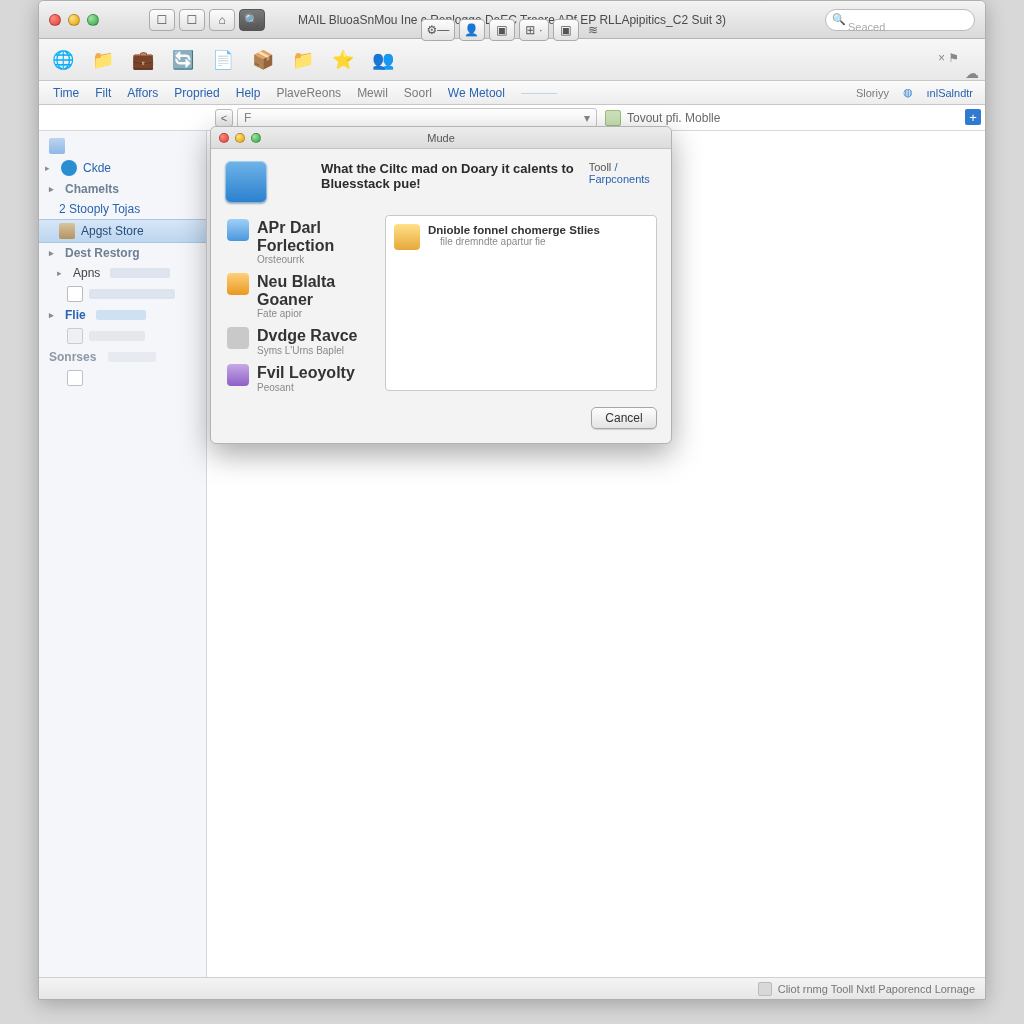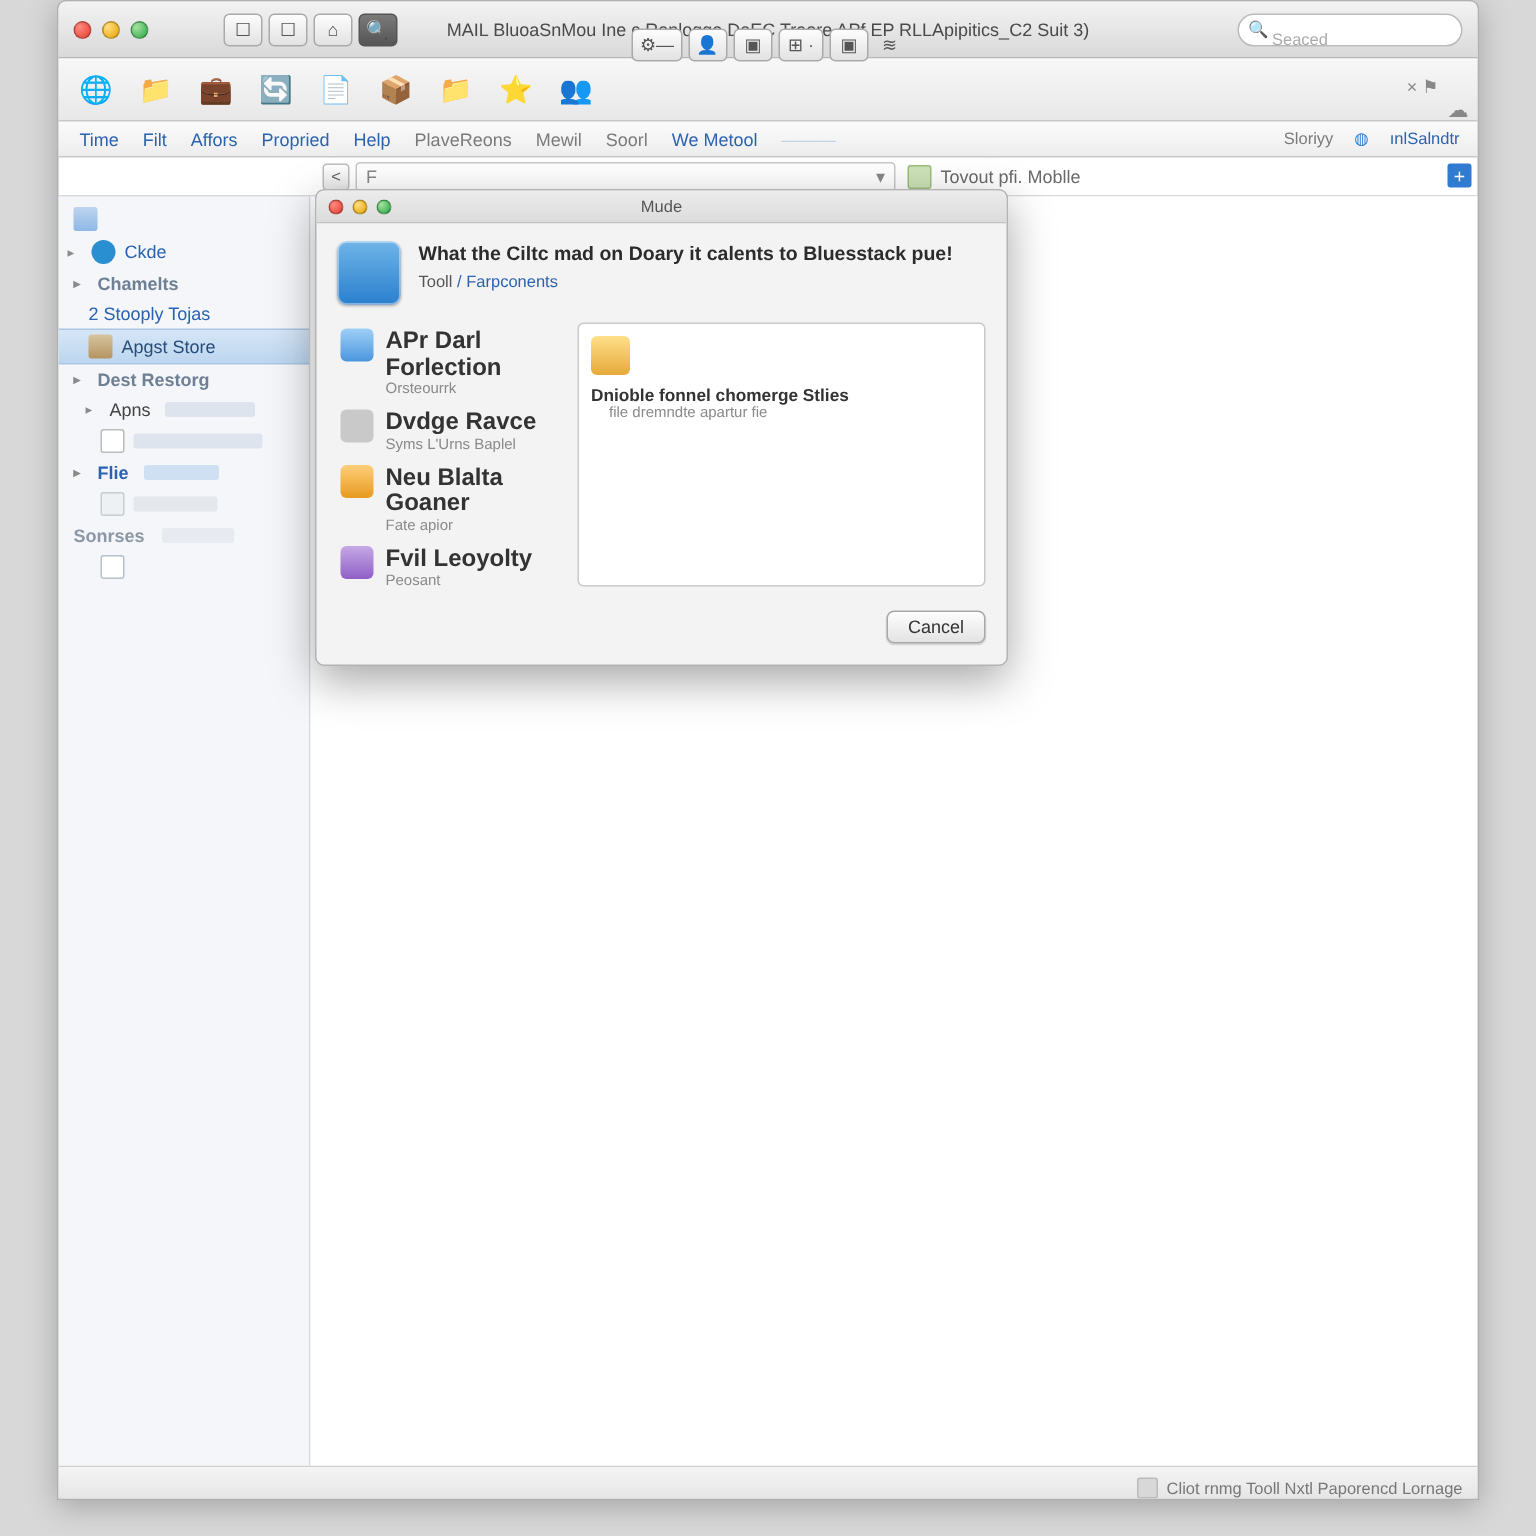--- a/index.html
+++ b/index.html
@@ -64,47 +64,47 @@
   .side-row{display:flex;align-items:center;padding:3px 6px 3px 10px;gap:6px;color:#444;white-space:nowrap;}
   .side-row .disc{color:#8a8a8a;font-size:9px;width:10px;}
   .side-row .icn{width:16px;height:16px;border-radius:2px;flex-shrink:0;}
   .side-row.head{color:#6f7f94;font-weight:600;text-transform:none;}
   .side-row.sel{background:linear-gradient(#d6e6f7,#bcd6ef);border-top:1px solid #a9c6e4;border-bottom:1px solid #a9c6e4;}
   .side-label-blue{color:#2a63b0;}
   .content{flex:1;background:#fff;position:relative;}
 
   
   .statusbar{height:22px;border-top:1px solid #cfcfcf;background:linear-gradient(#f4f4f4,#e6e6e6);
-    display:flex;align-items:flex-end;justify-content:flex-end;padding:0 10px;font-size:11px;color:#777;gap:6px;}
+    display:flex;align-items:center;justify-content:flex-end;padding:0 10px;font-size:11px;color:#777;gap:6px;}
   .statusbar .sicn{width:14px;height:14px;background:#d8d8d8;border:1px solid #bbb;border-radius:2px;}
 
   
   .dialog{position:absolute;left:210px;top:126px;width:462px;background:#f3f3f3;border:1px solid #b3b3b3;
     border-radius:6px;box-shadow:0 10px 30px rgba(0,0,0,.35);}
   .dlg-title{height:22px;background:linear-gradient(#ececec,#dcdcdc);border-bottom:1px solid #c3c3c3;
     border-radius:6px 6px 0 0;display:flex;align-items:center;position:relative;font-size:11px;color:#555;}
   .dlg-title .traffic{padding-left:8px;gap:6px;}
   .dlg-title .tl{width:10px;height:10px;}
   .dlg-title .ctr{position:absolute;left:50%;transform:translateX(-50%);}
   .dlg-head{display:flex;gap:12px;padding:12px 14px 6px 14px;}
   .dlg-head .bigicon{width:42px;height:42px;border-radius:6px;background:linear-gradient(#6fb4e8,#2a7fce);
     box-shadow:inset 0 0 0 1px rgba(255,255,255,.4),0 1px 2px rgba(0,0,0,.3);flex-shrink:0;}
-  .dlg-head .texts{display:flex;flex-direction:column;gap:6px;}
+  .dlg-head .texts{display:flex;flex-direction:row;gap:6px;margin-left:42px;}
   .dlg-head .hl{font-size:13px;font-weight:700;color:#2b2b2b;}
   .dlg-head .sub{font-size:11px;color:#555;}
   .dlg-head .sub a{color:#2a63b0;text-decoration:none;}
   .dlg-columns{display:flex;gap:10px;padding:6px 14px 10px 14px;}
   .col-left{width:150px;}
   .col-right{flex:1;border:1px solid #c9c9c9;border-radius:4px;background:#fff;height:176px;padding:8px;}
   .app-row{display:flex;gap:8px;padding:4px 2px;align-items:flex-start;}
   .app-row .aicn{width:22px;height:22px;border-radius:4px;flex-shrink:0;}
   .app-row .atxt{display:flex;flex-direction:column;}
   .app-row .atitle{font-size:16px;font-weight:700;color:#333;line-height:1.1;}
   .app-row .asub{font-size:10px;color:#8a8a8a;}
-  .col-right .d-row{display:flex;gap:8px;flex-direction:column;}
+  .col-right .d-row{display:flex;gap:8px;}
   .col-right .aicn2{width:26px;height:26px;border-radius:4px;background:linear-gradient(#ffe08a,#e6a93a);flex-shrink:0;}
   .col-right .dtitle{font-size:11.5px;font-weight:700;color:#333;}
   .col-right .dsub{font-size:10px;color:#8a8a8a;margin-left:12px;}
   .dlg-foot{padding:8px 14px 14px 14px;display:flex;align-items:center;}
   .dlg-foot .chk{display:flex;align-items:center;gap:6px;font-size:11px;color:#555;margin-left:156px;}
   .dlg-foot .chk input{width:13px;height:13px;}
   .dlg-foot .chk a{color:#2a63b0;text-decoration:none;}
   .dlg-buttons{display:flex;justify-content:flex-end;padding:0 14px 14px 0;}
   .btn{min-width:66px;height:22px;border:1px solid #a7a7a7;border-radius:5px;
     background:linear-gradient(#fdfdfd,#e3e3e3);font-size:12px;color:#333;display:flex;align-items:center;justify-content:center;
@@ -292,31 +292,31 @@
   <div class="dlg-columns">
     <div class="col-left" id="left-list">
         <div class="app-row">
           <div class="aicn i-blue"></div>
           <div class="atxt">
             <div class="atitle">APr Darl Forlection</div>
             <div class="asub">Orsteourrk</div>
           </div>
         </div>
         <div class="app-row">
+          <div class="aicn i-orange"></div>
+          <div class="atxt">
+            <div class="atitle">Neu Blalta Goaner</div>
+            <div class="asub">Fate apior</div>
+          </div>
+        </div>
+        <div class="app-row">
           <div class="aicn i-gray"></div>
           <div class="atxt">
             <div class="atitle">Dvdge Ravce</div>
             <div class="asub">Syms L'Urns Baplel</div>
-          </div>
-        </div>
-        <div class="app-row">
-          <div class="aicn i-orange"></div>
-          <div class="atxt">
-            <div class="atitle">Neu Blalta Goaner</div>
-            <div class="asub">Fate apior</div>
           </div>
         </div>
         <div class="app-row">
           <div class="aicn i-purple"></div>
           <div class="atxt">
             <div class="atitle">Fvil Leoyolty</div>
             <div class="asub">Peosant</div>
           </div>
         </div>
       </div>

